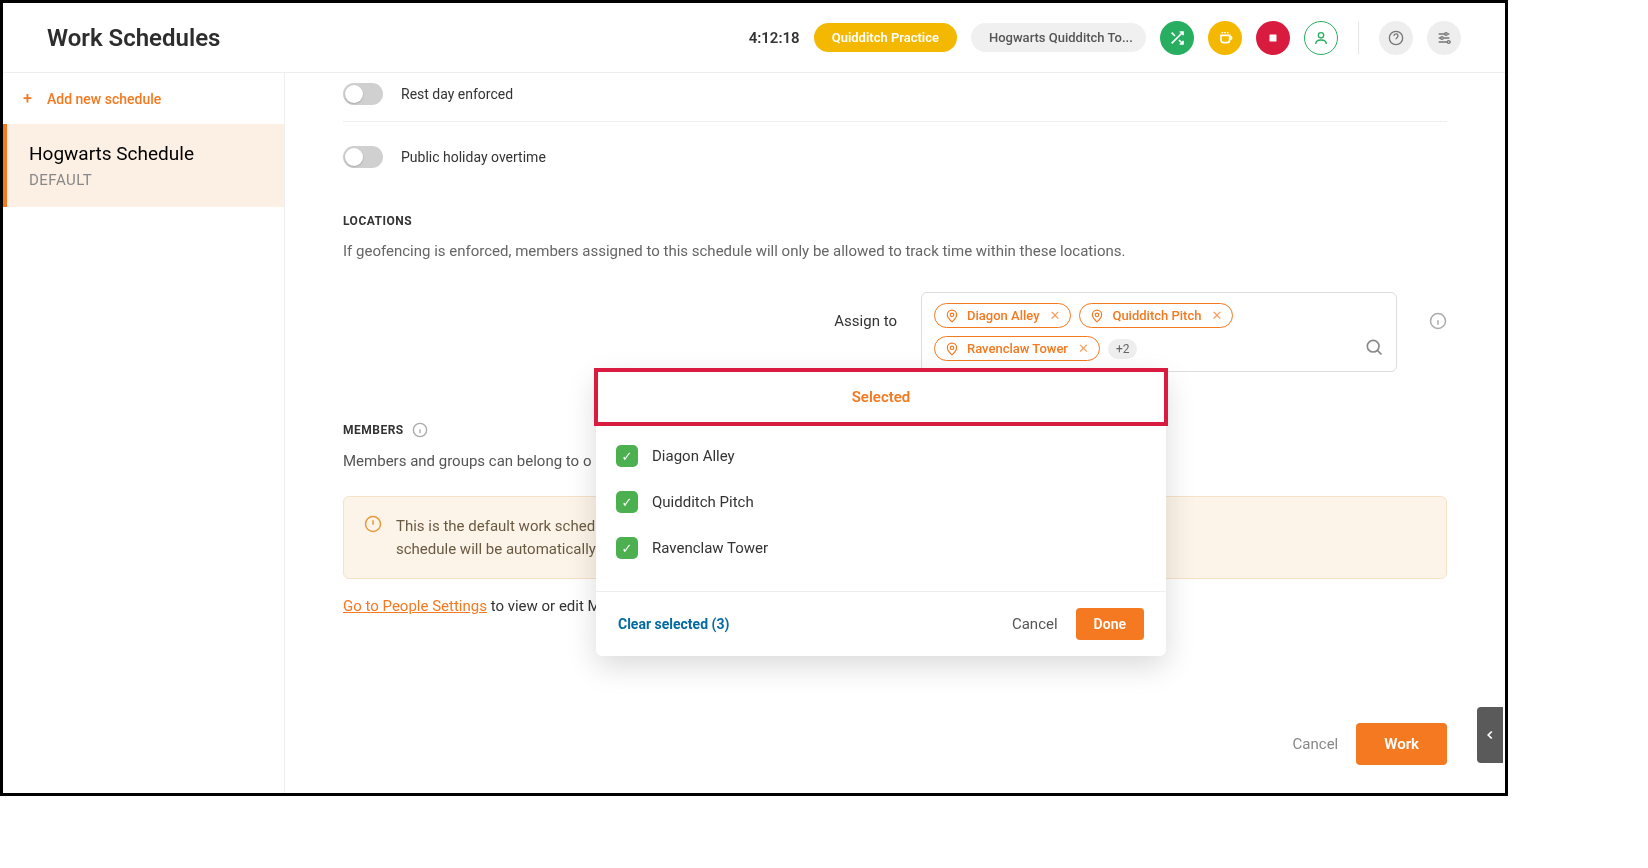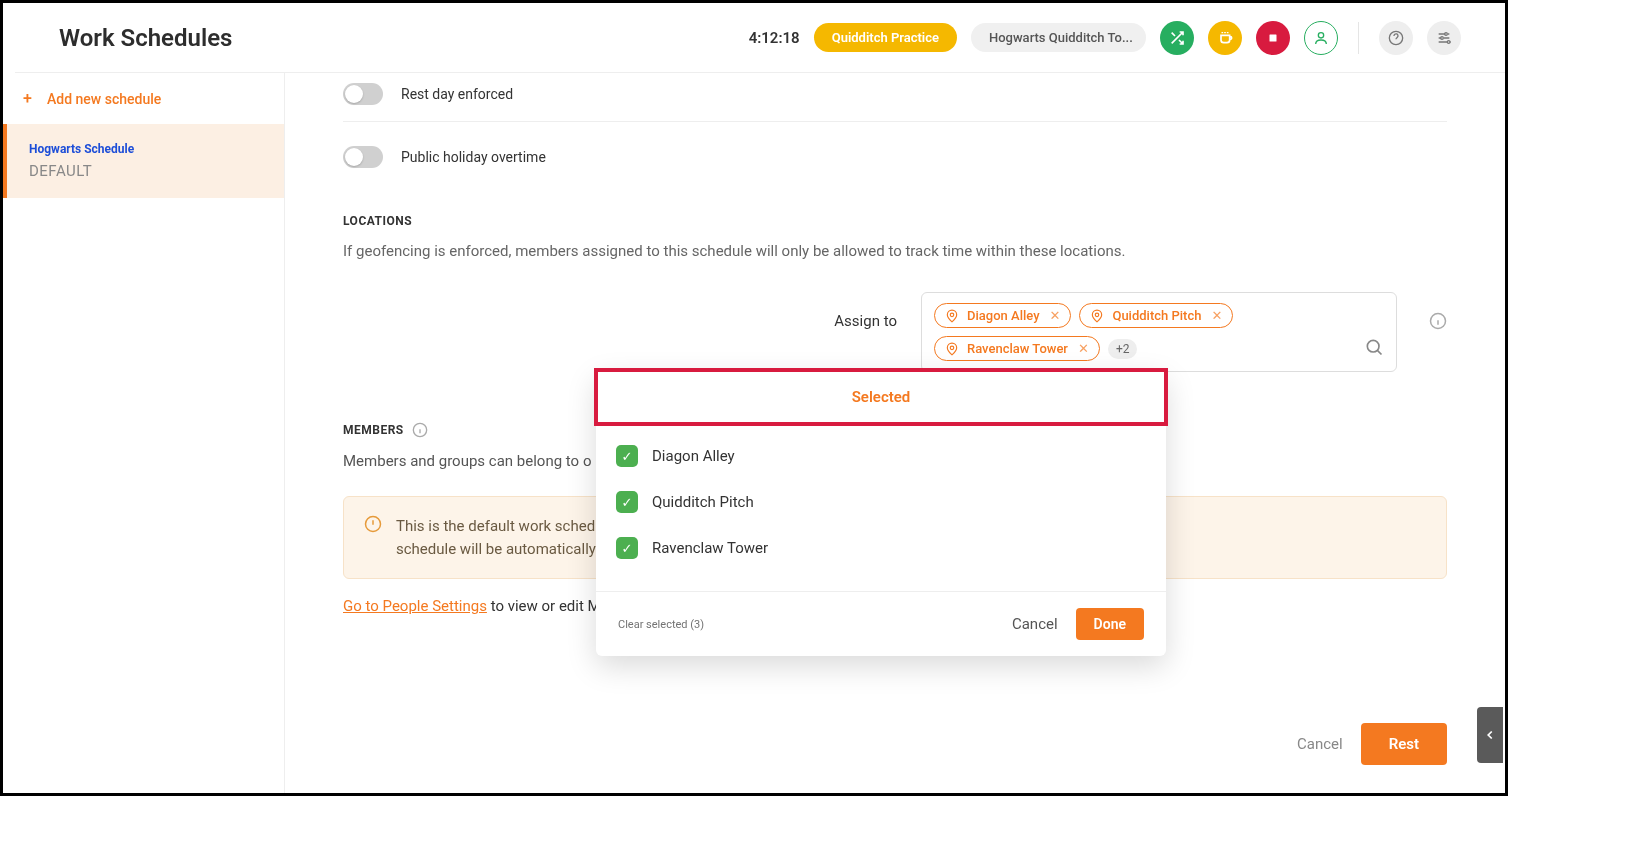--- a/index.html
+++ b/index.html
@@ -1,20 +1,20 @@
 <!DOCTYPE html>
 <html><head>
 <meta charset="utf-8">
 <style>
 * { box-sizing: border-box; margin: 0; padding: 0; }
 body { font-family: -apple-system, BlinkMacSystemFont, "Segoe UI", Roboto, sans-serif; background: #fff; color: #333; font-size: 14px; }
 .app { border: 3px solid #000; width: 1508px; height: 796px; margin: 0; position: relative; overflow: hidden; }
 
 
-.header { display: flex; align-items: center; justify-content: space-between; padding: 12px 44px; border-bottom: 1px solid #eee; height: 70px; margin-left: 12px; }
+.header { display: flex; align-items: center; justify-content: space-between; padding: 12px 44px; border-bottom: 1px solid #eee; height: 70px; }
 .page-title { font-size: 24px; font-weight: 600; color: #2d2d2d; }
 .header-right { display: flex; align-items: center; gap: 14px; }
 .time { font-weight: 600; font-size: 15px; color: #333; }
 .pill { display: inline-flex; align-items: center; padding: 7px 18px; border-radius: 18px; font-size: 13px; font-weight: 600; }
 .pill-yellow { background: #f5b800; color: #fff; }
 .pill-grey { background: #f0f0f0; color: #555; max-width: 175px; overflow: hidden; white-space: nowrap; text-overflow: ellipsis; font-weight: 500; }
 .circle-btn { width: 34px; height: 34px; border-radius: 50%; display: inline-flex; align-items: center; justify-content: center; color: #fff; font-size: 14px; }
 .c-green { background: #27ae60; }
 .c-amber { background: #f5b800; }
 .c-red { background: #d81b3f; }
@@ -22,21 +22,21 @@
 .c-grey { background: #eee; color: #777; }
 .vdiv { width: 1px; height: 32px; background: #e5e5e5; margin: 0 6px; }
 
 
 .body { display: flex; height: calc(100% - 70px); }
 .sidebar { width: 282px; border-right: 1px solid #eee; background: #fff; }
 .search-box { display: flex; align-items: center; gap: 10px; padding: 18px 20px; border-bottom: 1px solid #f2f2f2; color: #9a9a9a; }
 .add-link { display: flex; align-items: center; gap: 10px; padding: 16px 20px; color: #f47920; font-weight: 500; }
 .add-plus { color: #f47920; font-size: 16px; width: 14px; display: inline-block; }
 .schedule-item { padding: 18px 22px; background: #fcefe3; border-left: 4px solid #f47920; }
-.schedule-name { color: #1d4ed8; font-weight: 700; font-size: 12px; }
+.schedule-name { color: #000000; font-weight: 400; font-size: 19px; }
 .schedule-tag { color: #888; font-size: 15px; letter-spacing: 0.5px; margin-top: 6px; }
 
 .main { flex: 1; overflow: hidden; padding: 0; position: relative; }
 .main-inner { background: #fff; margin: 0 18px; padding: 0 40px; height: 100%; position: relative; }
 
 .toggle-row { display: flex; align-items: center; gap: 18px; padding: 10px 0 16px; border-bottom: 1px solid #eee; }
 .toggle { width: 40px; height: 22px; border-radius: 11px; background: #d0d0d0; position: relative; }
 .toggle::after { content:""; position:absolute; width:18px; height:18px; background:#fff; border-radius:50%; top:2px; left:2px; box-shadow:0 1px 2px rgba(0,0,0,0.2); }
 .toggle-row.second { border-bottom: none; padding-top: 24px; }
 
@@ -71,21 +71,21 @@
 .dropdown { position: absolute; left: 269px; top: 297px; width: 570px; background: #fff; box-shadow: 0 10px 30px rgba(0,0,0,0.15); border-radius: 6px; z-index: 20; margin-left: 24px; }
 .dd-tabs { display: flex; border-bottom: 1px solid #eee; }
 .dd-tab { flex: 1; text-align: center; padding: 18px 0; font-size: 15px; font-weight: 600; color: #999; }
 .dd-tab.active { color: #f47920; }
 .dd-tab.highlighted { outline: 4px solid #d81b3f; outline-offset: -2px; }
 .dd-search { display: flex; align-items: center; gap: 10px; padding: 12px 20px; border-bottom: 1px solid #eee; color: #999; }
 .dd-list { padding: 8px 14px 20px; }
 .dd-item { display: flex; align-items: center; gap: 14px; padding: 12px 6px; font-size: 15px; color: #333; }
 .cb { width: 22px; height: 22px; border-radius: 5px; background: #4caf50; display: inline-flex; align-items: center; justify-content: center; color: #fff; font-size: 13px; }
 .dd-footer { display: flex; align-items: center; justify-content: space-between; padding: 16px 22px; border-top: 1px solid #eee; }
-.dd-clear { color: #737373; font-weight: 400; font-size: 11px; }
+.dd-clear { color: #0369a1; font-weight: 700; font-size: 14px; }
 .dd-foot-right { display: flex; align-items: center; gap: 18px; }
 .dd-cancel { color: #555; font-size: 15px; }
 .dd-done { background: #f47920; color: #fff; padding: 8px 18px; border-radius: 4px; font-weight: 600; }
 
 .side-tab { position: absolute; right: 2px; bottom: 30px; width: 26px; height: 56px; background: #5a5a5a; border-radius: 4px 0 0 4px; display: flex; align-items: center; justify-content: center; color: #fff; }
 
 .icon-svg { width: 16px; height: 16px; }
 </style>
 </head>
 <body>
@@ -227,21 +227,21 @@
             <span>schedule will be automatically</span>
           </div>
         </div>
 
         <div class="people-row">
           <a class="people-link">Go to People Settings</a><span> to view or edit M</span>
         </div>
 
         <div class="footer-btns">
           <span class="btn-text">Cancel</span>
-          <span class="btn-primary">Rest</span>
+          <span class="btn-primary">Work</span>
         </div>
 
         <div class="dropdown">
           <div class="dd-tabs">
             <div class="dd-tab active highlighted">Selected</div>
           </div>
           <div class="dd-list">
             <div class="dd-item">
               <span class="cb">✓</span>
               <span>Diagon Alley</span>

